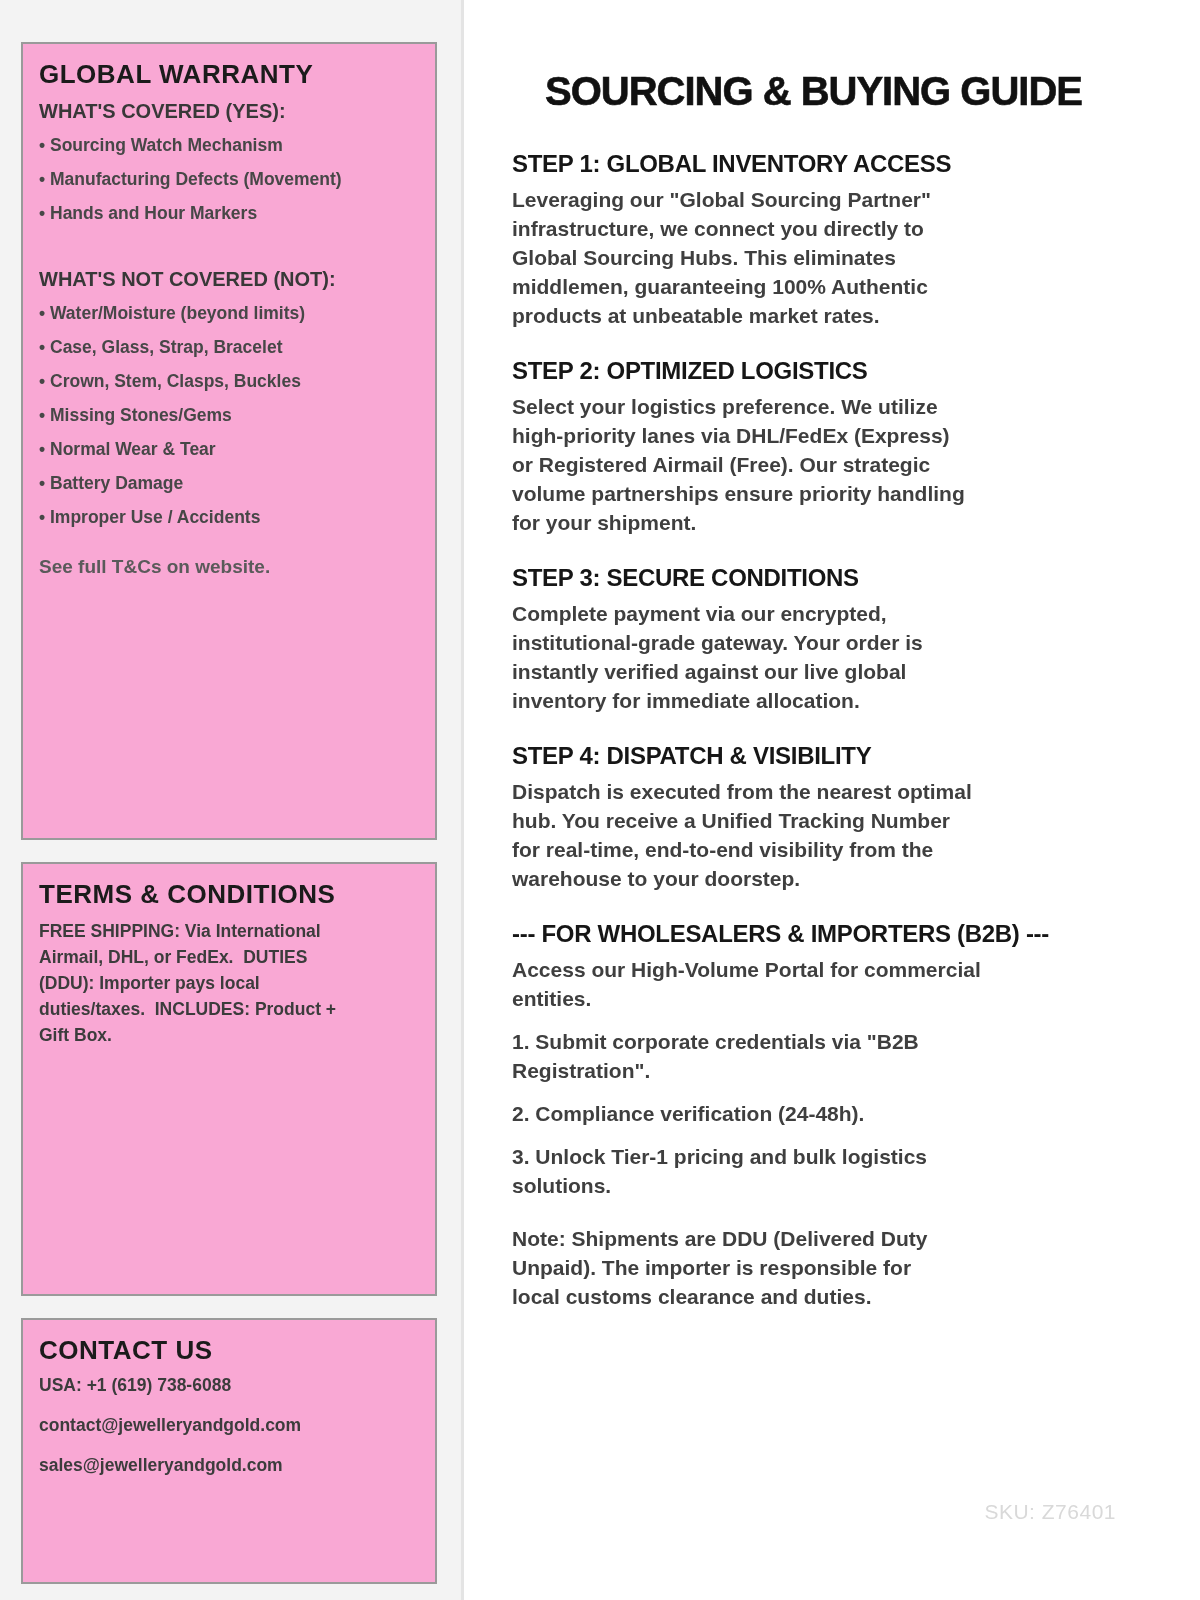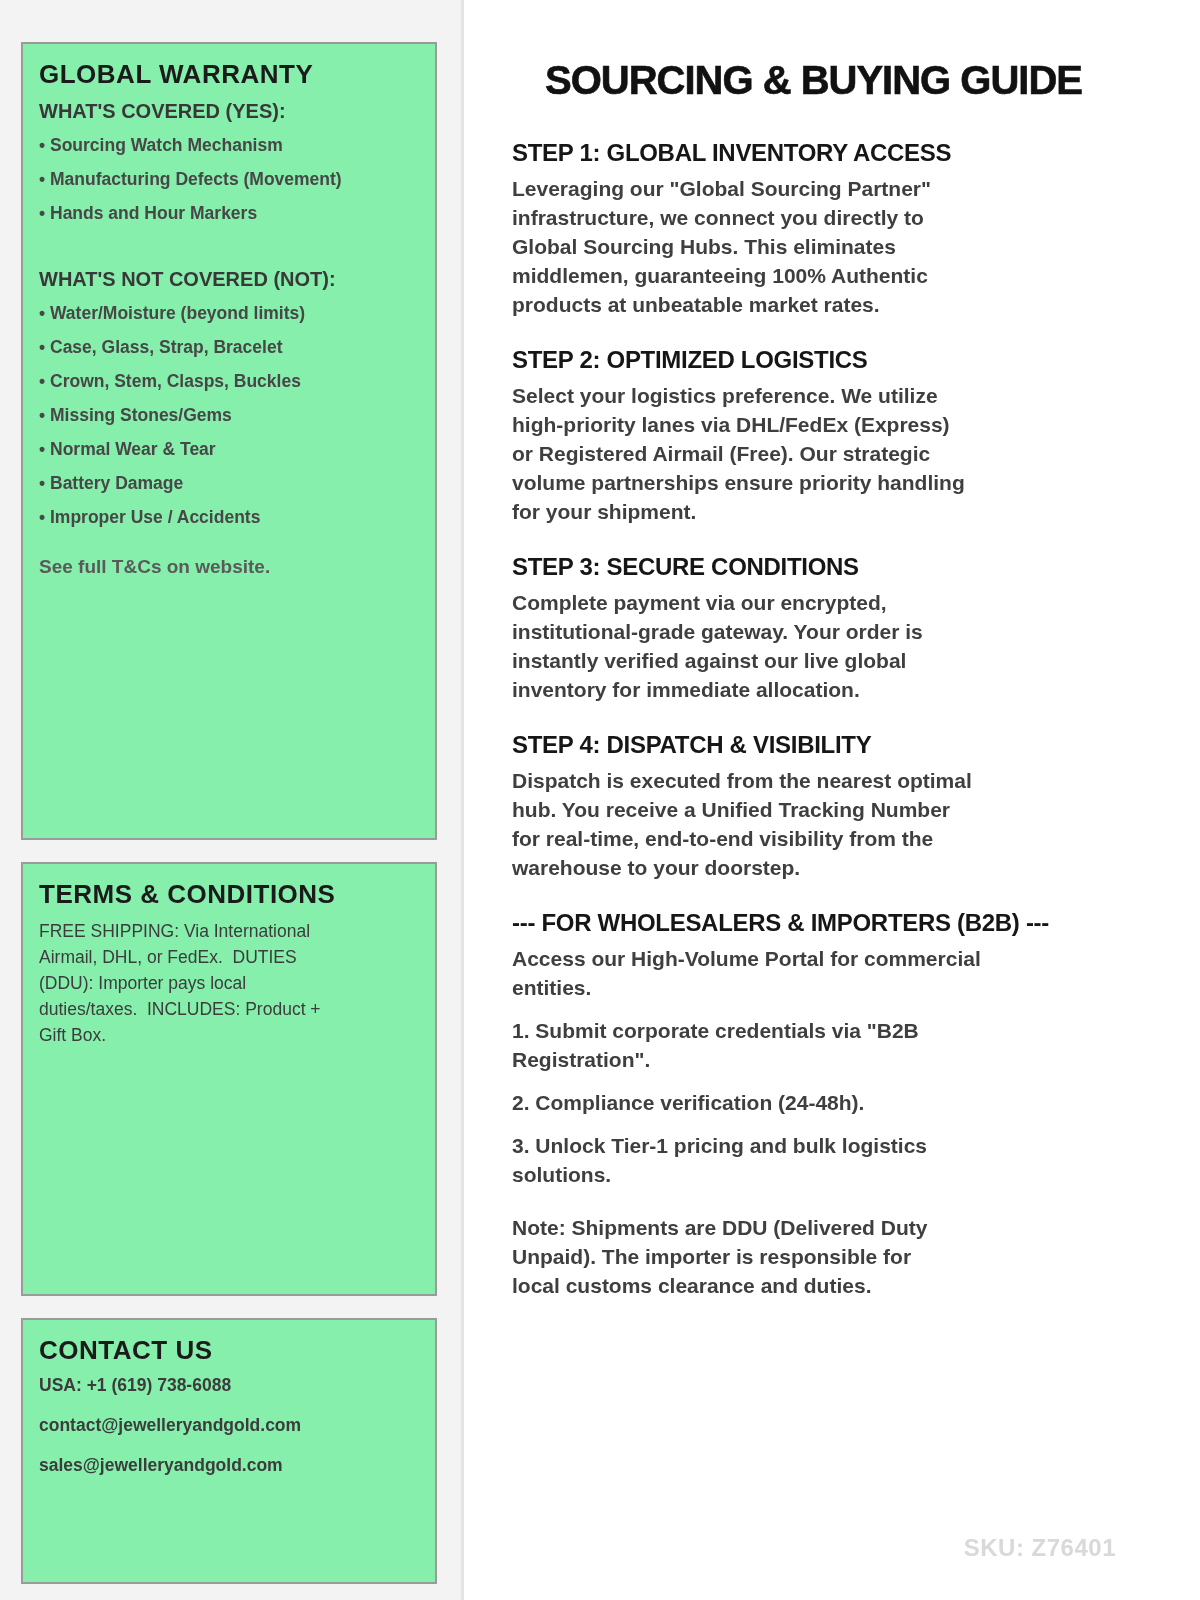--- a/index.html
+++ b/index.html
@@ -18,21 +18,21 @@
   .sidebar {
     width: 464px;
     min-width: 464px;
     height: 100%;
     background: #f3f3f3;
     border-right: 3px solid #e4e4e4;
     padding: 42px 0 0 21px;
   }
   .card {
     width: 416px;
-    background: #86efac;
+    background: #f9a8d4;
     border: 2px solid #9a9a9a;
     padding: 14px 16px;
   }
   .card + .card { margin-top: 22px; }
   .card-warranty { height: 798px; }
   .card-terms    { height: 434px; }
   .card-contact  { height: 266px; }
 
   .card-title {
     font-size: 26px;
@@ -60,37 +60,38 @@
   }
   ul.bullet-list li::before { content: "\2022\00a0"; color: #474747; }
   .card-footnote {
     margin-top: 22px;
     font-size: 19px;
     font-weight: 700;
     color: #5a5a5a;
   }
   .card-body {
     font-size: 17.5px;
-    font-weight: 400;
+    font-weight: 700;
     color: #3c3c3c;
     line-height: 26px;
     white-space: pre-wrap;
   }
   .contact-line {
     font-size: 17.5px;
     font-weight: 700;
     color: #3c3c3c;
     line-height: 22px;
     margin-bottom: 18px;
   }
 
   
   .main {
     flex: 1;
     padding: 56px 85px 0 48px;
+    margin-top: 11px;
   }
   .guide-title {
     font-size: 40px;
     font-weight: 700;
     color: #111111;
     letter-spacing: -1px;
     -webkit-text-stroke: 0.6px #111111;
     text-align: center;
     line-height: 48px;
     margin-bottom: 34px;
@@ -110,24 +111,24 @@
     font-weight: 700;
     color: #3f3f3f;
     line-height: 29px;
     white-space: pre-wrap;
   }
   .b2b-para { margin-bottom: 14px; }
   .b2b-note { margin-top: 24px; }
 
   .sku {
     position: absolute;
-    top: 1534px;
+    top: 1500px;
     right: 84px;
-    font-size: 24px;
-    font-weight: 700;
+    font-size: 21px;
+    font-weight: 400;
     letter-spacing: 0.5px;
     color: #d9d9d9;
   }
 </style>
 </head>
 <body>
 
 <div class="page">
 
   <aside class="sidebar">

